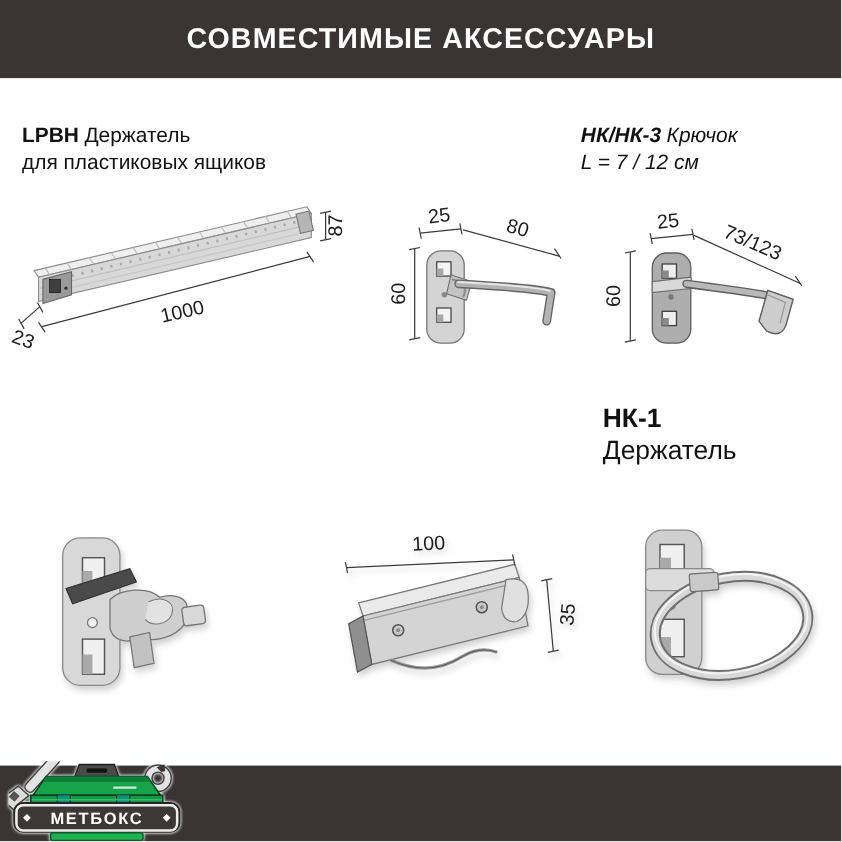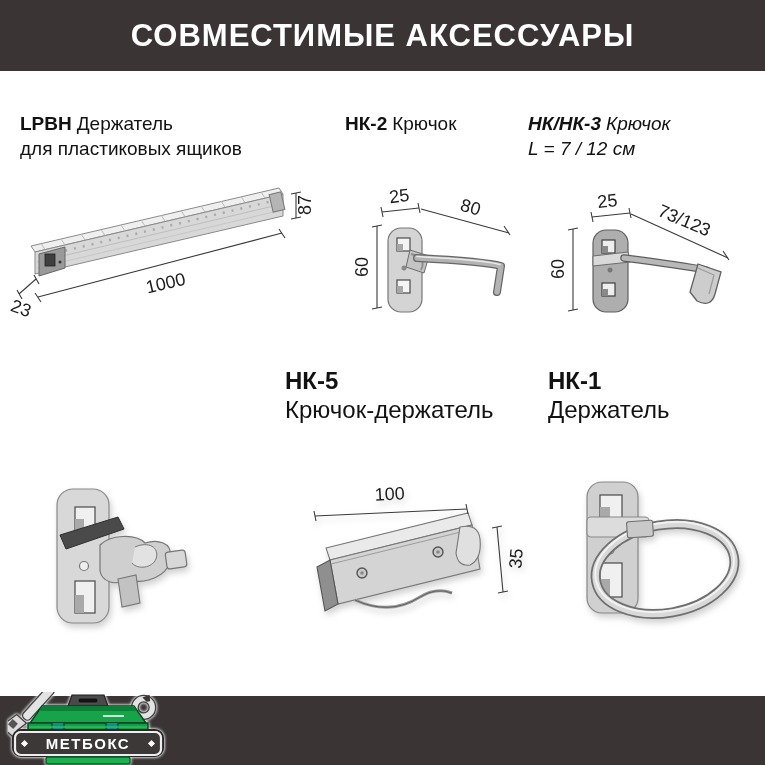--- a/index.html
+++ b/index.html
@@ -4,21 +4,21 @@
 <style>
   html,body{margin:0;padding:0;background:#ffffff;}
   .page{position:relative;width:765px;height:765px;overflow:hidden;background:#ffffff;
         font-family:"Liberation Sans","DejaVu Sans",sans-serif;color:#121212;}
   
   .bar{position:absolute;left:0;width:765px;background:#3a3435;}
   .hdr{top:0;height:71px;}
   .ftr{top:696px;height:69px;}
   .hdr-title{position:absolute;left:0;top:0;width:765px;height:71px;display:flex;
              align-items:center;justify-content:center;color:#ffffff;font-weight:700;
-             font-size:31px;letter-spacing:1px;white-space:nowrap;}
+             font-size:26px;letter-spacing:1px;white-space:nowrap;}
   
   .ptitle{position:absolute;color:#121212;}
   .sz1{font-size:19px;line-height:25px;}
   .sz2{font-size:24px;line-height:29px;}
   .ptitle b{font-weight:700;margin-right:5px;}
   .ptitle .nm{font-weight:400;}
   
   .drw{position:absolute;}
   .shadowed{filter:drop-shadow(2px 4px 3px rgba(0,0,0,0.18));}
   .dim{stroke:#3a3a3a;stroke-width:1.1;fill:none;}
@@ -34,23 +34,20 @@
 <div class="page">
 
   <div class="bar hdr">
     <div class="hdr-title">СОВМЕСТИМЫЕ АКСЕССУАРЫ</div>
   </div>
 
   <div class="ptitle sz1" style="left:20px;top:111px;width:330px;">
     <div><b>LPBH</b><span class="nm">Держатель</span></div>
     <div class="nm">для пластиковых ящиков</div>
   </div>
-  <div class="ptitle sz1" style="left:345px;top:111px;width:175px;">
-    <div><b>НК-2</b><span class="nm">Крючок</span></div>
-  </div>
   <div class="ptitle sz1" style="left:528px;top:111px;width:222px;font-style:italic;">
     <div><b>НК/НК-3</b><span class="nm">Крючок</span></div>
     <div class="nm">L = 7 / 12 см</div>
   </div>
 
   <svg class="drw" style="left:5px;top:178px;" width="325" height="155" viewBox="0 0 325 155">
     <g>
       <polygon points="26,68 274,10 278,16 30,74" fill="#efefef" stroke="#8a8a8a" stroke-width="1"></polygon>
       <polygon points="30,74 278,16 278,38 30,96" fill="#d8d8d8" stroke="#8a8a8a" stroke-width="1"></polygon>
       <path d="M40,71.5 l-4,-6 M60,67 l-4,-6 M80,62 l-4,-6 M100,57.5 l-4,-6 M120,53 l-4,-6 M140,48 l-4,-6 M160,43 l-4,-6 M180,38.5 l-4,-6 M200,34 l-4,-6 M220,29 l-4,-6 M240,24.5 l-4,-6 M260,20 l-4,-6" stroke="#b9b9b9" stroke-width="1" fill="none"></path>
@@ -122,24 +119,20 @@
       <line class="dim" x1="91" y1="34" x2="188" y2="78"></line>
       <path class="dim" d="M183,71 l6,9"></path>
       <line class="dim" x1="33" y1="49" x2="33" y2="130"></line>
       <path class="dim" d="M28,50 l10,-2 M28,131 l10,-2"></path>
       <text class="dimtxt" text-anchor="middle" transform="translate(68,27) rotate(-6)">25</text>
       <text class="dimtxt" text-anchor="middle" transform="translate(142,46) rotate(23)">73/123</text>
       <text class="dimtxt" text-anchor="middle" transform="translate(24,89) rotate(-90)">60</text>
     </g>
   </svg>
 
-  <div class="ptitle sz2" style="left:285px;top:366px;width:250px;">
-    <div><b>НК-5</b></div>
-    <div class="nm">Крючок-держатель</div>
-  </div>
   <div class="ptitle sz2" style="left:548px;top:366px;width:220px;">
     <div><b>НК-1</b></div>
     <div class="nm">Держатель</div>
   </div>
 
   <svg class="drw shadowed" style="left:40px;top:475px;" width="170" height="155" viewBox="0 0 170 155">
     <g>
       <rect x="17" y="14" width="52" height="134" rx="16" fill="#d8d8d8" stroke="#8a8a8a" stroke-width="1.2"></rect>
       <rect x="35" y="32" width="20" height="27" fill="#f0f0f0" stroke="#555555" stroke-width="1.3"></rect>
       <path d="M35,44 h9 v15 h-9 z" fill="#a9a9a9"></path>

